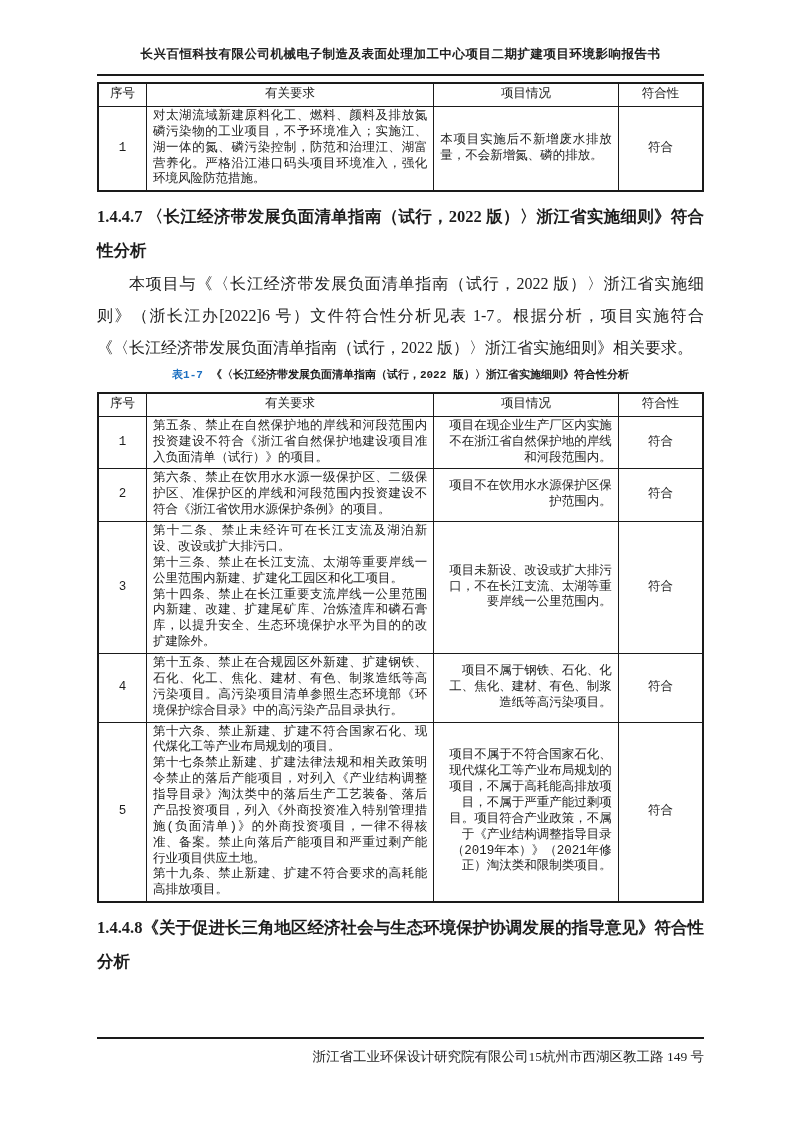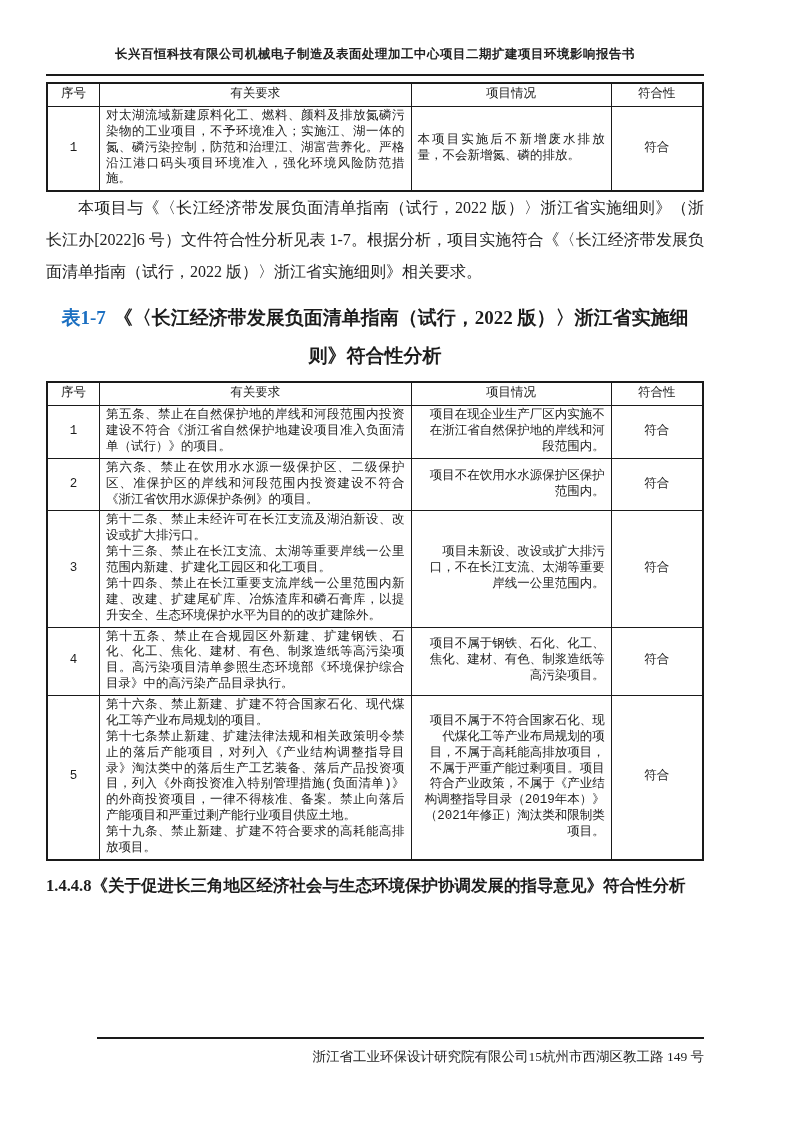--- a/index.html
+++ b/index.html
@@ -7,42 +7,42 @@
   body {
     width: 800px; height: 1131px;
     font-family: "Liberation Serif", "DejaVu Serif", serif;
     color: #1c1c1c;
     position: relative;
     overflow: hidden;
   }
   .page {
     position: relative;
     width: 800px; height: 1131px;
-    padding: 46px 96px 0 46px;
+    padding: 46px 96px 0 97px;
   }
   
   .doc-header {
     text-align: center;
     font-size: 12.5px;
     letter-spacing: 0.5px;
     padding-bottom: 11px;
     border-bottom: 2.5px solid #1a1a1a;
     font-weight: bold;
     color: #222;
   }
   
   .caption {
     text-align: center;
     font-weight: bold;
     font-size: 16px;
     margin-top: 12px;
     line-height: 1.45;
   }
   .caption .blue { color: #1b6fc1; margin-right: 8px; }
-  .caption2 { margin-top: 11px; line-height: 2.0; font-size: 19px; }
+  .caption2 { margin-top: 0; line-height: 2.0; font-size: 11px; font-family: Liberation Mono, monospace; }
   
   table.doc-table {
     width: 100%;
     border-collapse: collapse;
     margin-top: 6px;
     font-size: 12.5px;
     line-height: 1.27;
     border: 2px solid #1a1a1a;
   }
   table.doc-table th, table.doc-table td {
@@ -116,20 +116,21 @@
     <tbody>
       <tr>
         <td class="c-no">1</td>
         <td class="c-req">对太湖流域新建原料化工、燃料、颜料及排放氮磷污染物的工业项目，不予环境准入；实施江、湖一体的氮、磷污染控制，防范和治理江、湖富营养化。严格沿江港口码头项目环境准入，强化环境风险防范措施。</td>
         <td class="c-sit left">本项目实施后不新增废水排放量，不会新增氮、磷的排放。</td>
         <td class="c-comp">符合</td>
       </tr>
     </tbody>
   </table>
 
+  <div class="sec-heading">1.4.4.7 〈长江经济带发展负面清单指南（试行，2022 版）〉浙江省实施细则》符合性分析</div>
   <p class="body-para">本项目与《〈长江经济带发展负面清单指南（试行，2022 版）〉浙江省实施细则》（浙长江办[2022]6 号）文件符合性分析见表 1-7。根据分析，项目实施符合《〈长江经济带发展负面清单指南（试行，2022 版）〉浙江省实施细则》相关要求。</p>
 
   <div class="caption caption2">
     <span class="blue">表1-7</span><span>《〈长江经济带发展负面清单指南（试行，2022 版）〉浙江省实施细则》符合性分析</span>
   </div>
 
   <table class="doc-table">
     <colgroup>
       <col style="width:8%">
         <col style="width:47.5%">

